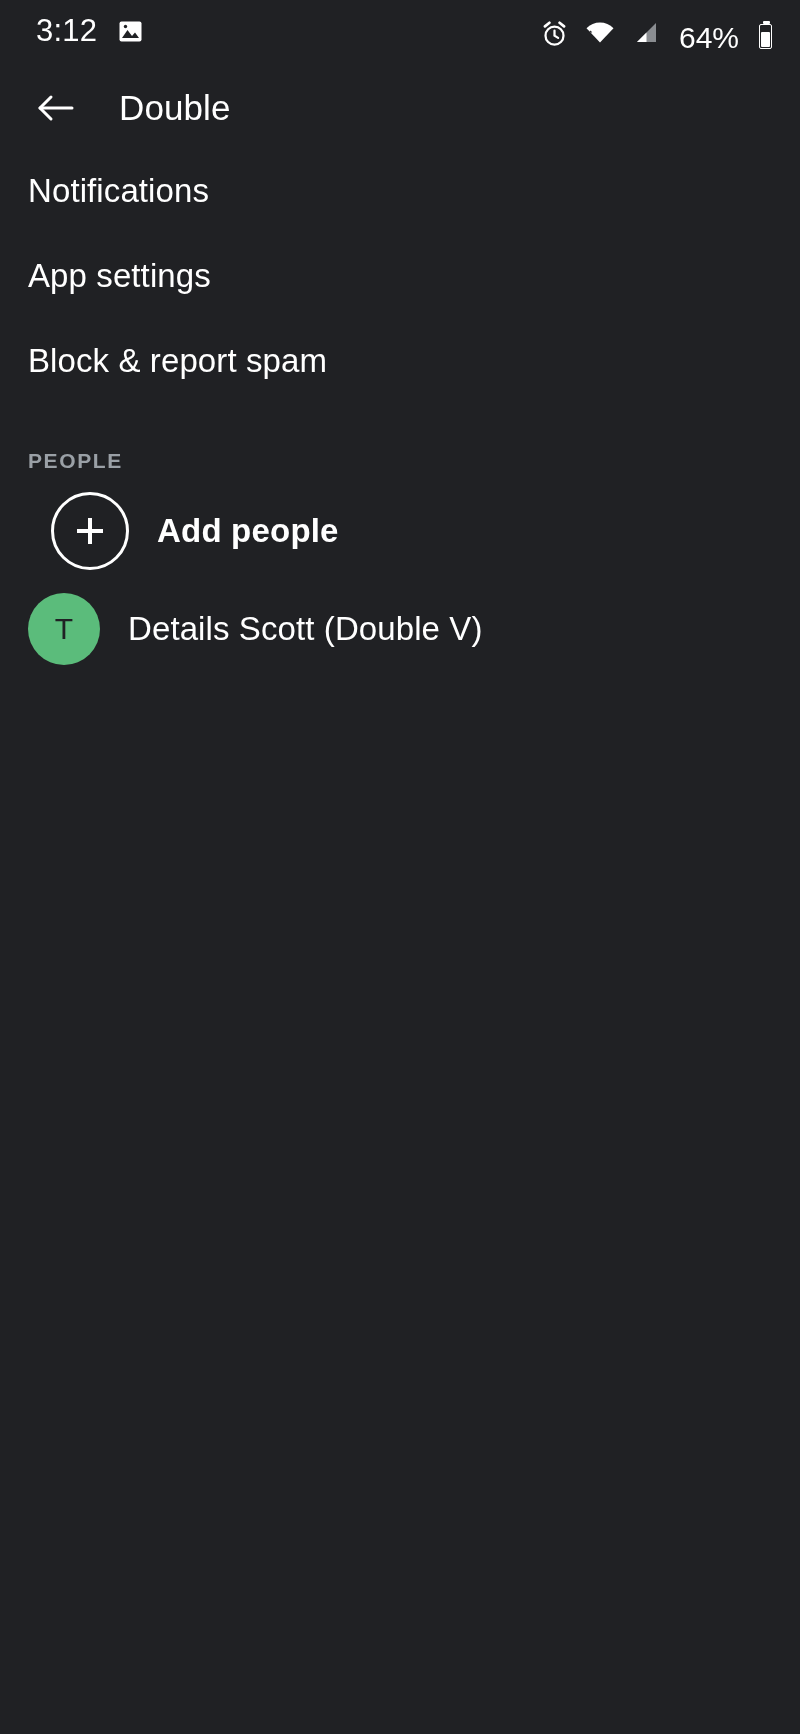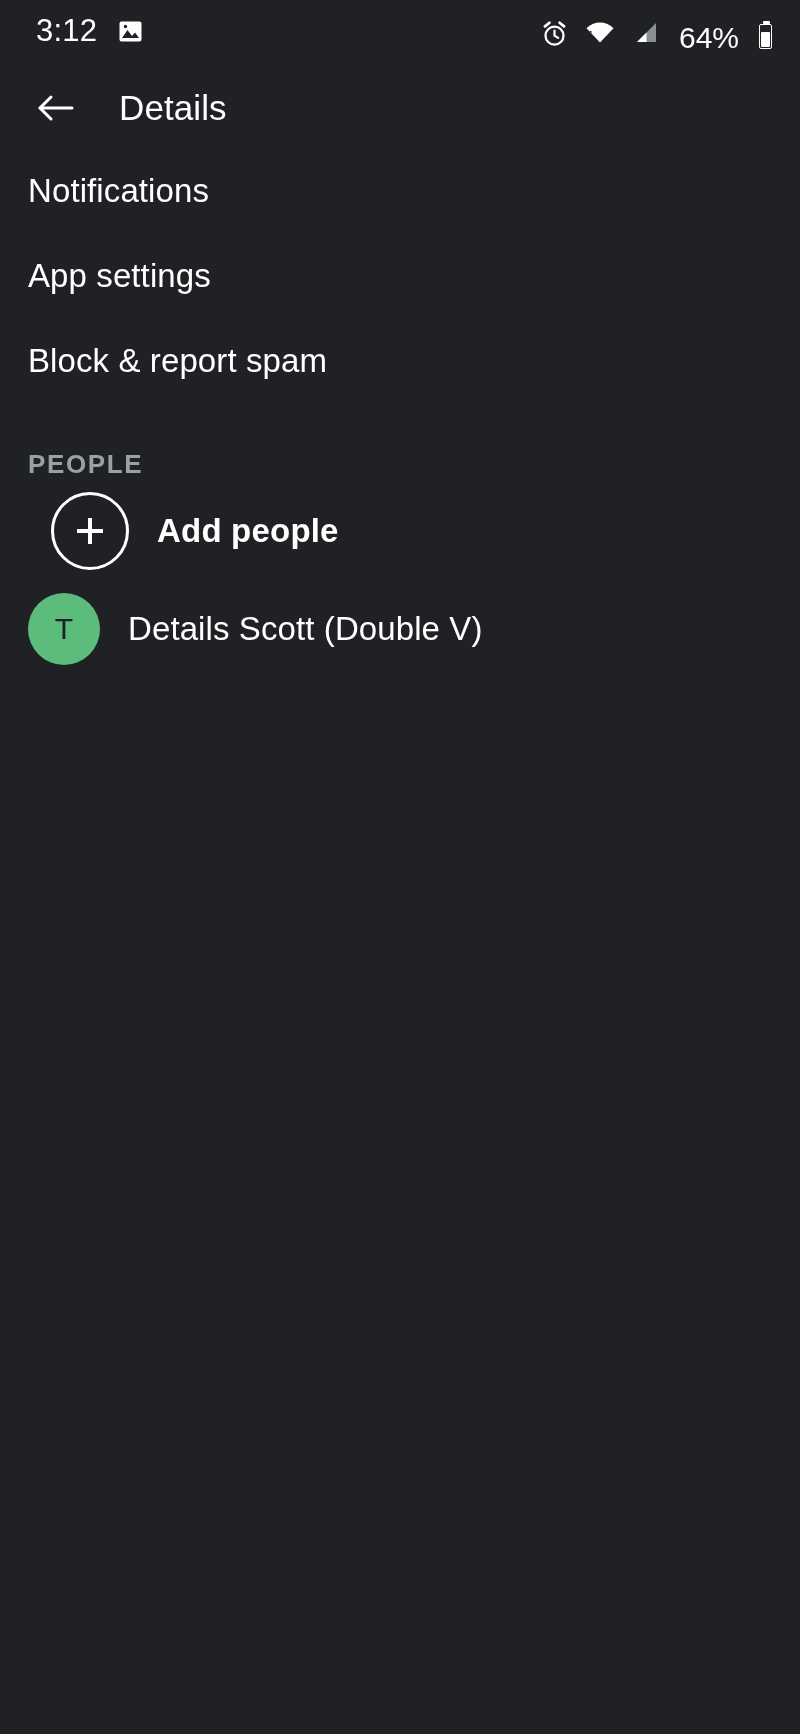--- a/index.html
+++ b/index.html
@@ -130,21 +130,21 @@
   }
 
   
   .section-header {
     padding: 22px 28px 0 28px;
     height: 58px;
     box-sizing: border-box;
   }
   .section-header-label {
     color: #9aa0a6;
-    font-size: 26px;
+    font-size: 21px;
     font-weight: bold;
     letter-spacing: 1.6px;
   }
 
   .people-row {
     display: flex;
     align-items: center;
     padding-left: 28px;
     height: 92px;
     box-sizing: border-box;
@@ -259,21 +259,21 @@
   </div>
 </div>
 
 <div class="toolbar">
   <div class="back-btn">
     <svg width="40" height="32" viewBox="0 0 40 32">
       <path d="M37 16 H5" stroke="#ffffff" stroke-width="3" stroke-linecap="round" fill="none"></path>
       <path d="M16 5 L5 16 L16 27" stroke="#ffffff" stroke-width="3" stroke-linecap="round" stroke-linejoin="round" fill="none"></path>
     </svg>
   </div>
-  <div class="toolbar-title">Details</div>
+  <div class="toolbar-title">Double</div>
 </div>
 
 <div class="menu-list">
   <div class="menu-item">
     <span class="menu-item-label">Notifications</span>
   </div>
   <div class="menu-item">
     <span class="menu-item-label">App settings</span>
   </div>
   <div class="menu-item">

